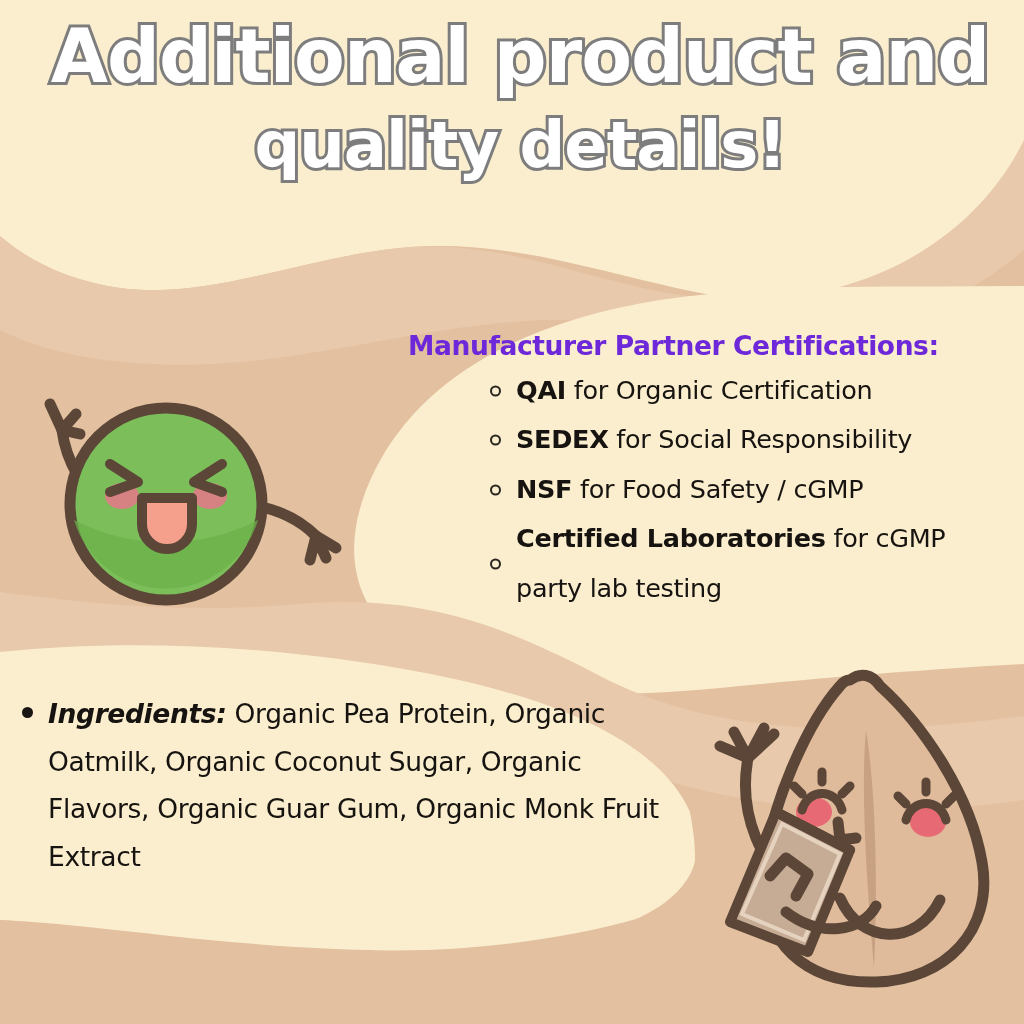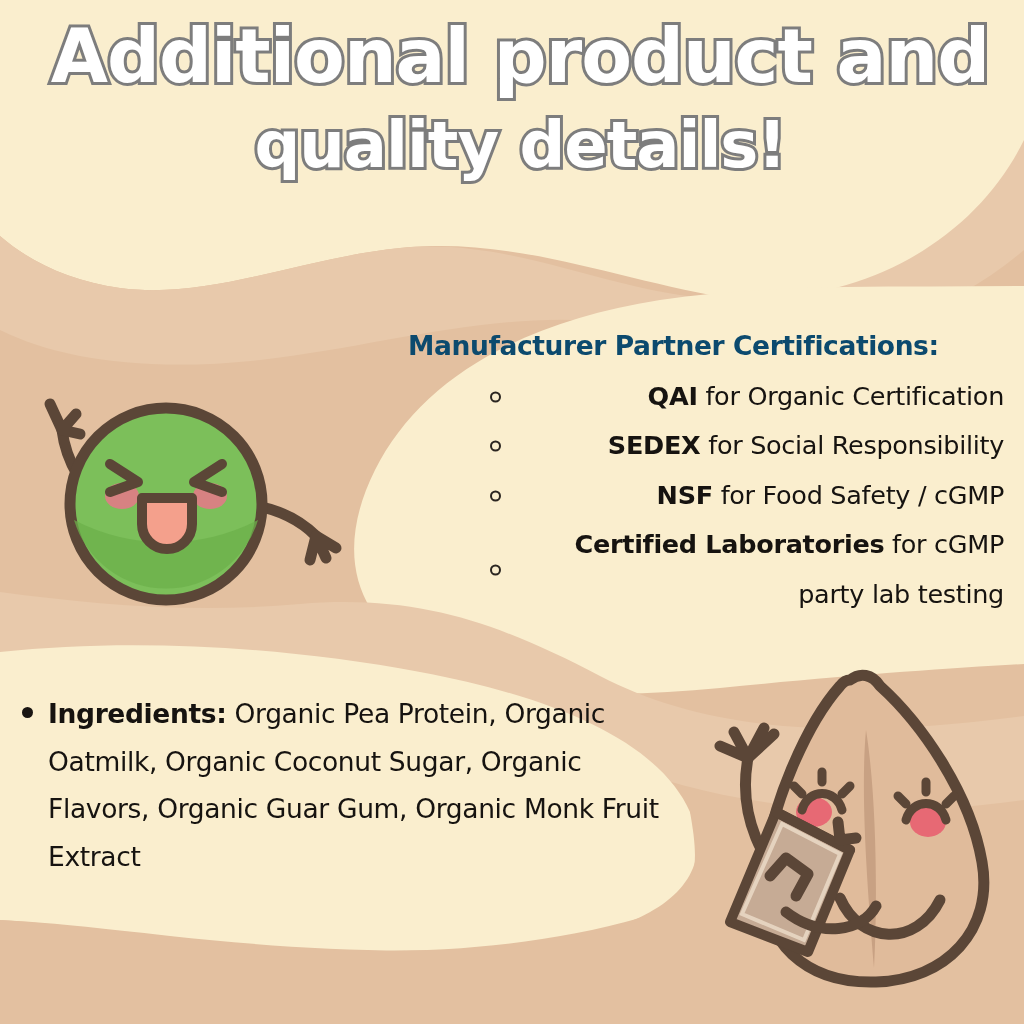--- a/index.html
+++ b/index.html
@@ -32,26 +32,26 @@
   .title-line.l2{font-size:64px;}
 
   
   .certs{
     position:absolute;left:404px;top:330px;width:600px;z-index:6;
   }
   .certs-heading{
     font-family:"DejaVu Sans", sans-serif;
     font-weight:bold;
     font-size:26.5px;
-    color:#0c4a6e;
+    color:#6d28d9;
     letter-spacing:-0.4px;
-    margin:0 0 11px 4px;
+    margin:0 0 5px 4px;
     white-space:nowrap;
   }
-  .cert-list{list-style:none;margin:0;padding:0;text-align:right;}
+  .cert-list{list-style:none;margin:0;padding:0;}
   .cert-item{
     position:relative;
     font-family:"DejaVu Sans", sans-serif;
     font-size:25.5px;
     color:#161310;
     line-height:1.94;
     padding-left:112px;
     letter-spacing:-0.3px;
   }
   .cert-item .bullet{
@@ -72,21 +72,21 @@
     width:11px;height:11px;border-radius:50%;background:#191512;
   }
   .ing-text{
     font-family:"DejaVu Sans", sans-serif;
     font-size:26.5px;
     line-height:1.80;
     color:#161310;
     letter-spacing:-0.35px;
     margin:0;padding-left:26px;
   }
-  .ing-text b{font-weight:bold;}
+  .ing-text b{font-weight:bold;font-style:italic;}
 
   
   .char{position:absolute;z-index:4;}
   #pea-char{left:14px;top:352px;}
   #almond-char{left:690px;top:662px;}
 </style>
 </head>
 <body>
 
 <div id="stage">

